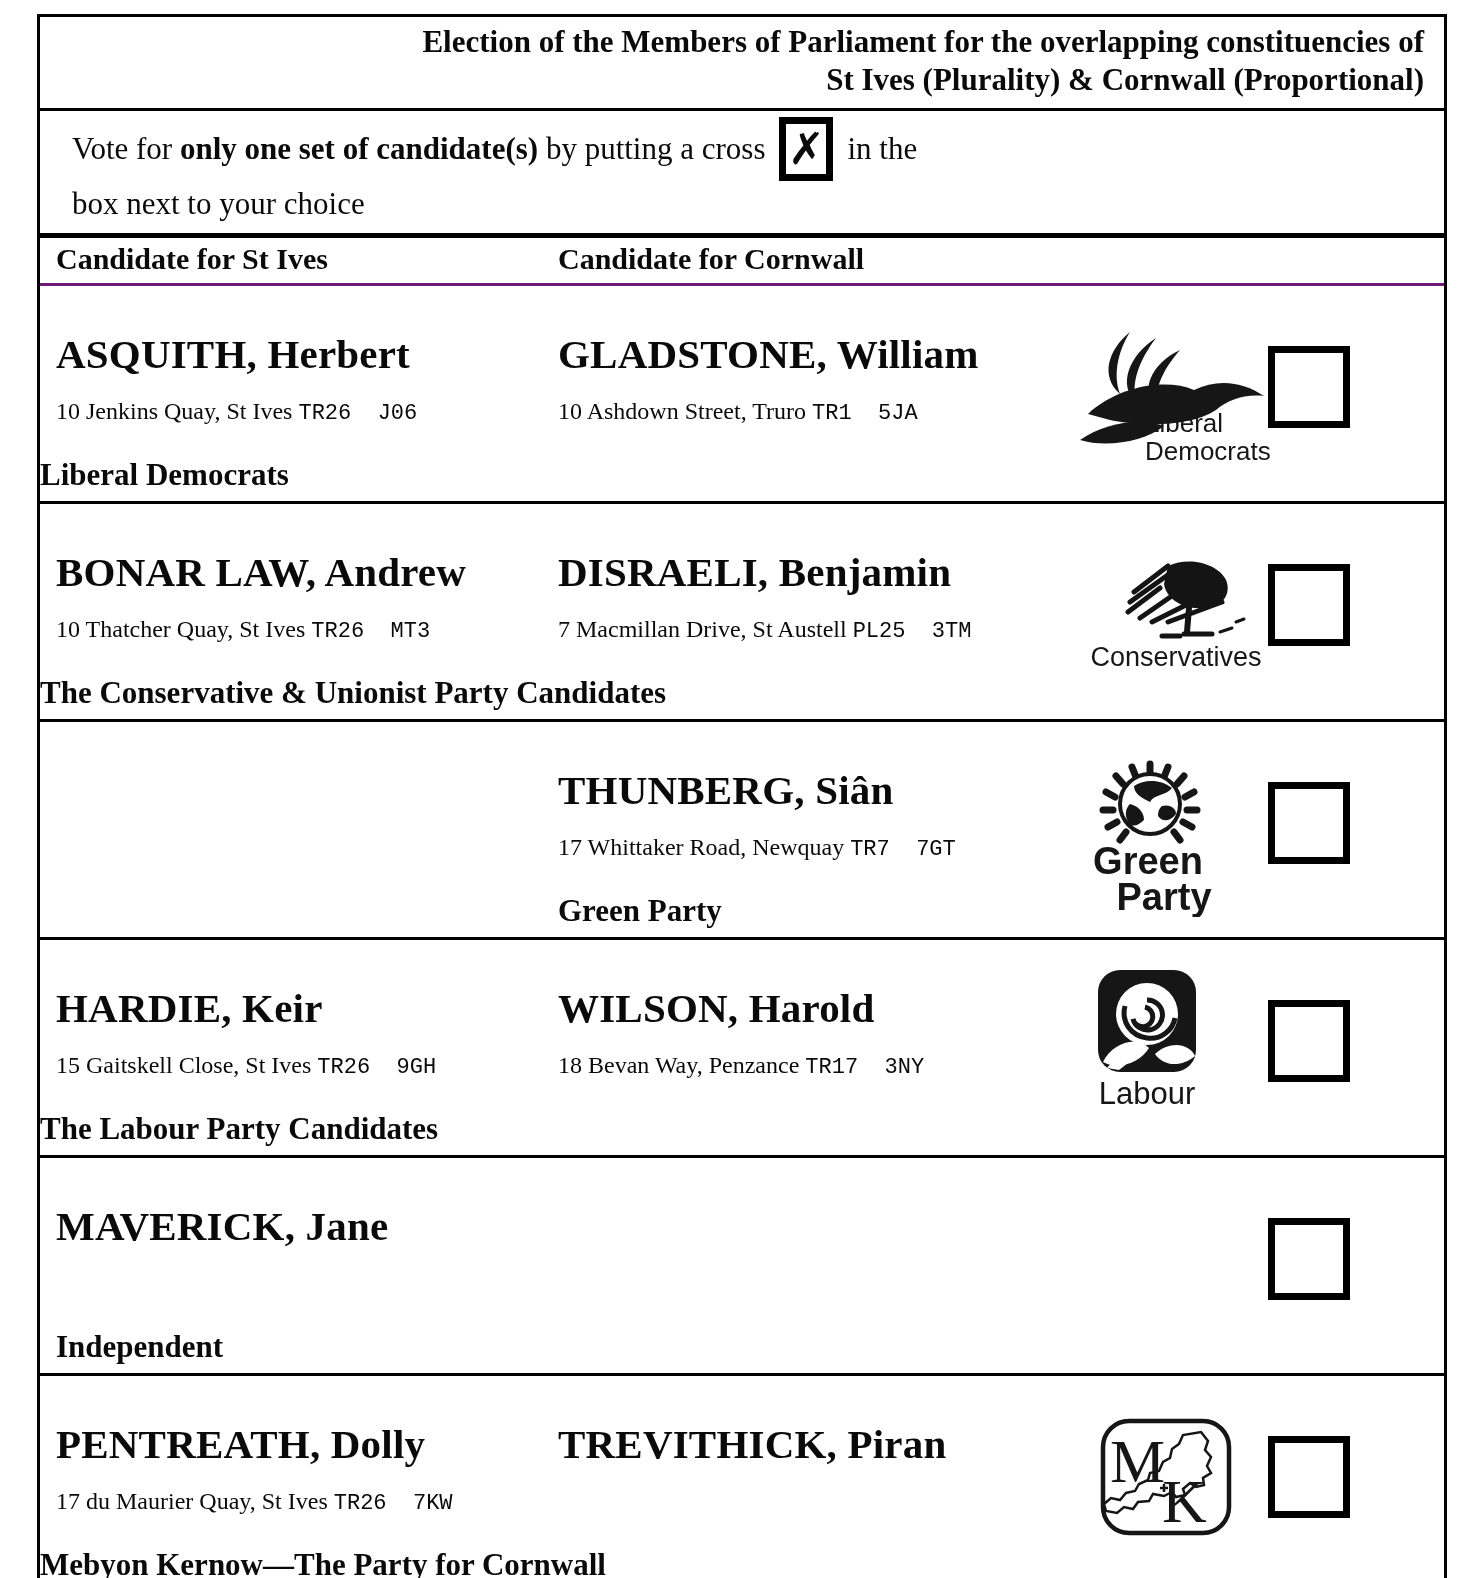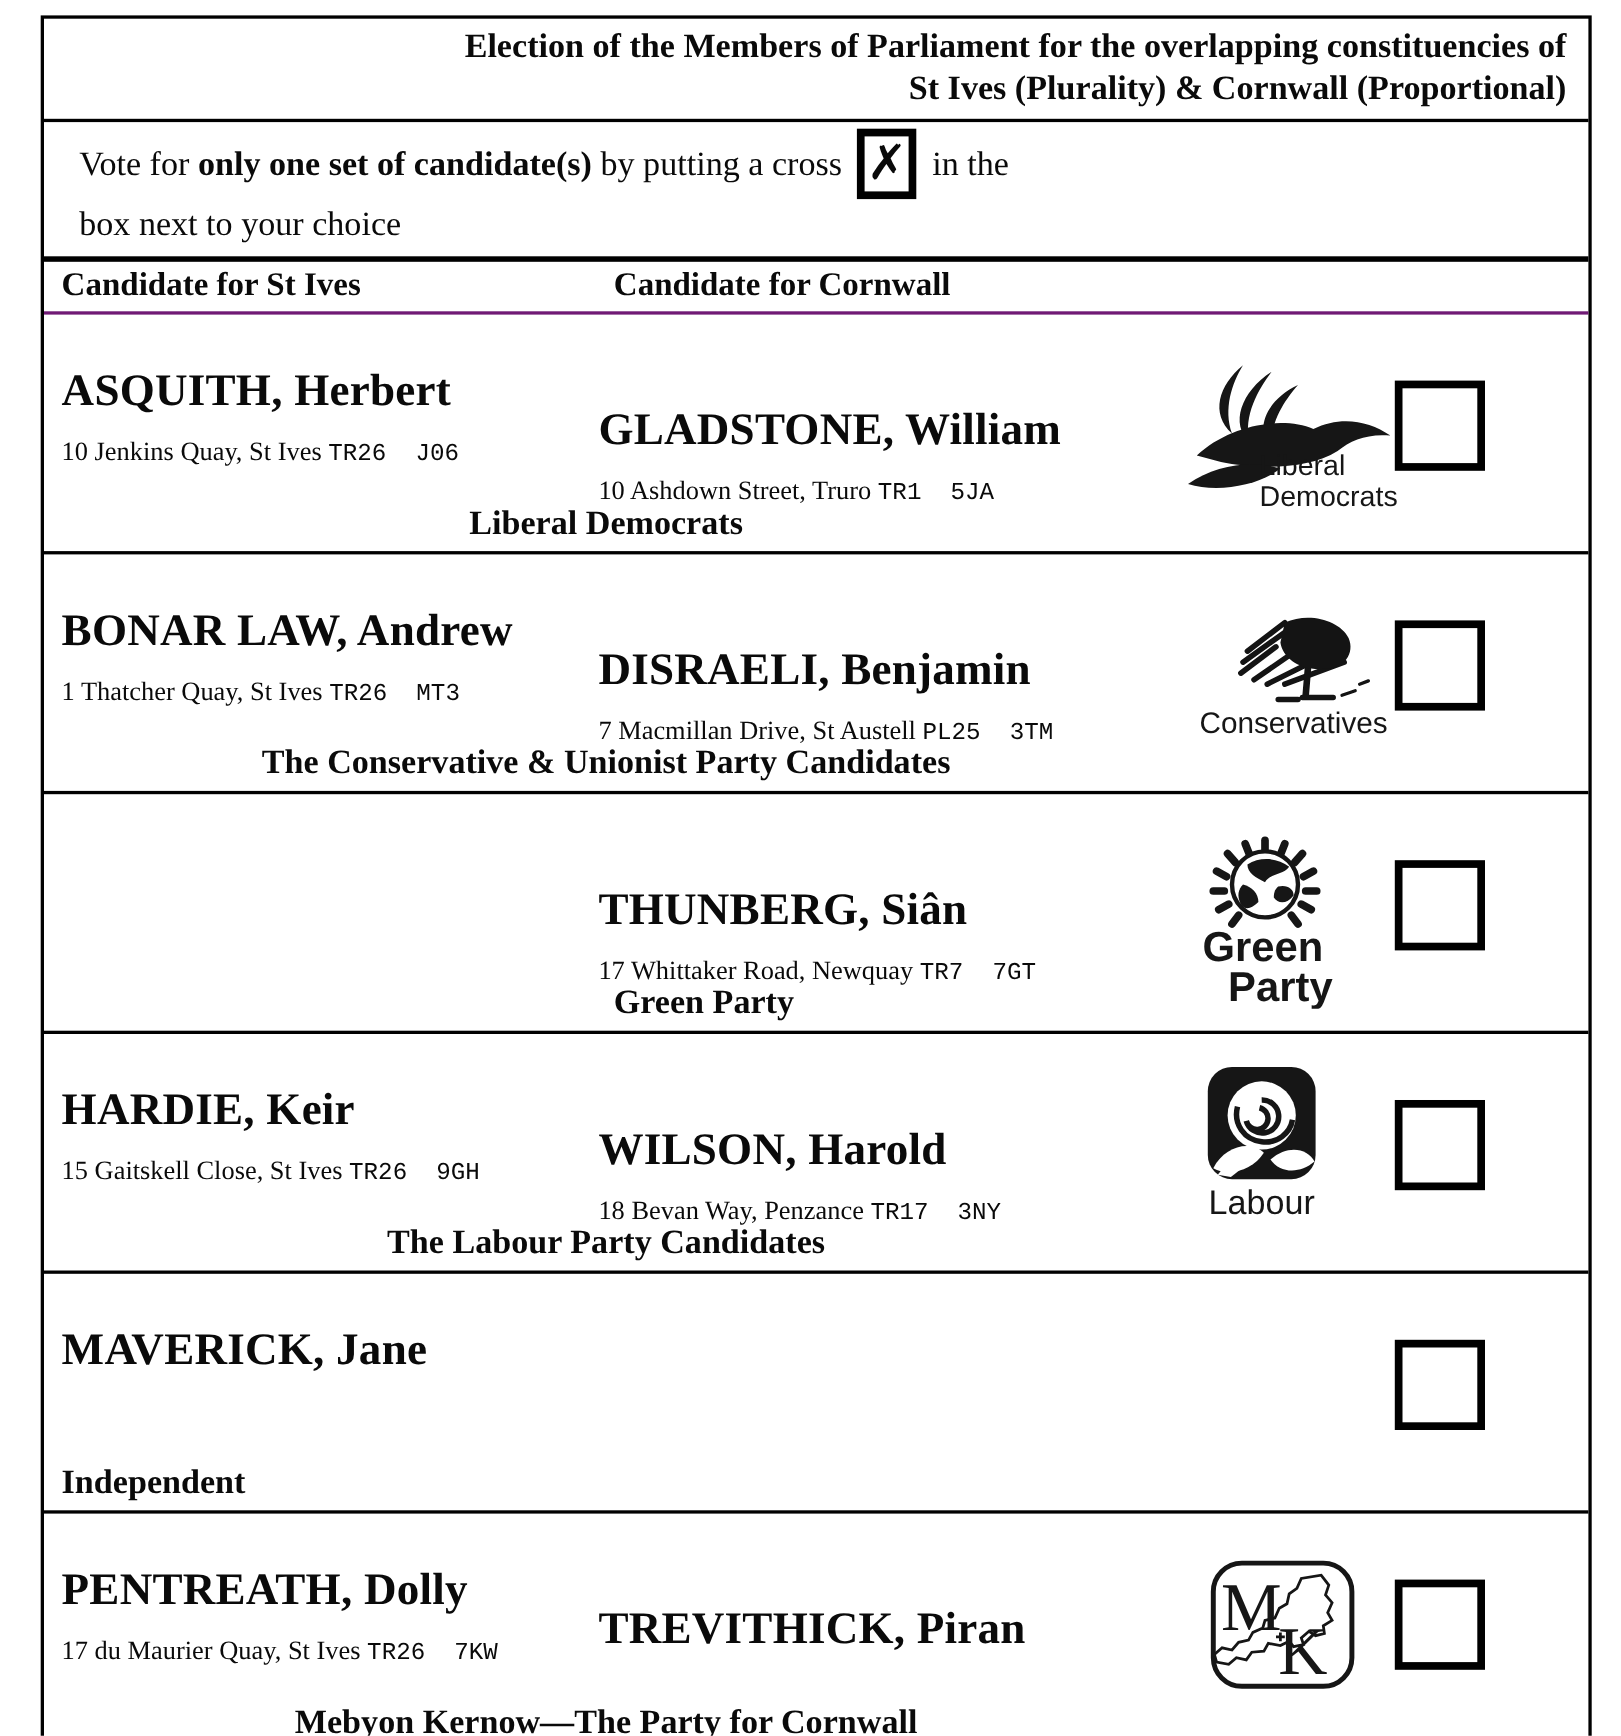--- a/index.html
+++ b/index.html
@@ -30,26 +30,26 @@
   .col-headers{
     display:flex;border-bottom:3px solid #701a75;
     font-weight:bold;font-size:30px;padding:4px 0 7px;
   }
   .col-headers .hleft{margin-left:16px;width:502px;}
   
   .row{position:relative;height:215px;border-bottom:3px solid #000;}
   .row.last{border-bottom:none;}
   .cand{position:absolute;top:44px;}
   .cand.cleft{left:16px;}
-  .cand.cright{left:504px;margin-top:36px;}
+  .cand.cright{left:518px;}
   .cand .name{font-weight:bold;font-size:41px;letter-spacing:.2px;}
   .cand .addr{margin-top:20px;font-size:24px;}
   .pc{font-family:"Liberation Mono", monospace;font-size:22px;white-space:pre;}
   .party{position:absolute;bottom:8px;font-weight:bold;font-size:31px;}
-  .party.pcenter{left:0;width:994px;text-align:center;padding-left:14px;}
+  .party.pcenter{left:0;width:994px;}
   .party.pleft{left:16px;}
   .party.pright{left:518px;}
   .checkbox{
     position:absolute;left:1228px;top:60px;width:68px;height:68px;
     border:7px solid #000;background:#fff;
   }
   .logo{position:absolute;}
   .logo svg{display:block;}
   .logo text{fill:#161616;}
   .sans{font-family:"Liberation Sans", sans-serif;}
@@ -96,21 +96,21 @@
         <text class="sans" x="75" y="132" font-size="26">Democrats</text>
       </svg>
     </div>
     <div class="checkbox"></div>
     <div class="party pcenter">Liberal Democrats</div>
   </div>
 
   <div class="row">
     <div class="cand cleft">
       <div class="name">BONAR LAW, Andrew</div>
-      <div class="addr"><span>1 Thatcher Quay, St Ives </span><span class="pc">TR26  MT3</span></div>
+      <div class="addr"><span>10 Thatcher Quay, St Ives </span><span class="pc">TR26  MT3</span></div>
     </div>
     <div class="cand cright">
       <div class="name">DISRAELI, Benjamin</div>
       <div class="addr"><span>7 Macmillan Drive, St Austell </span><span class="pc">PL25  3TM</span></div>
     </div>
     <div class="logo" style="left:1030px;top:50px;">
       <svg width="200" height="122" viewBox="0 0 200 122">
         <g stroke="#141414" fill="none" stroke-linecap="round">
           <path stroke-width="5" d="M64,38 L98,12"></path>
           <path stroke-width="5" d="M60,48 L102,18"></path>

